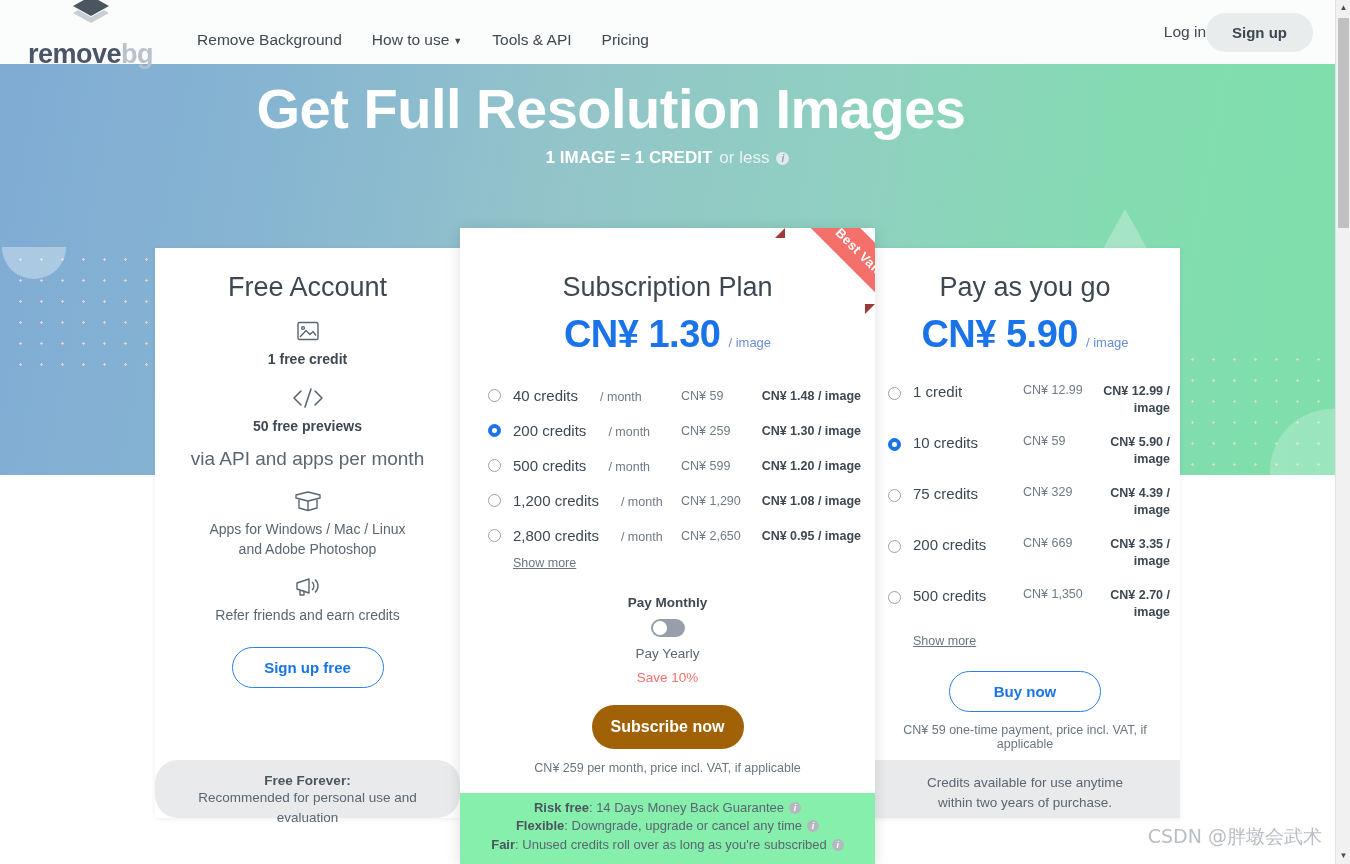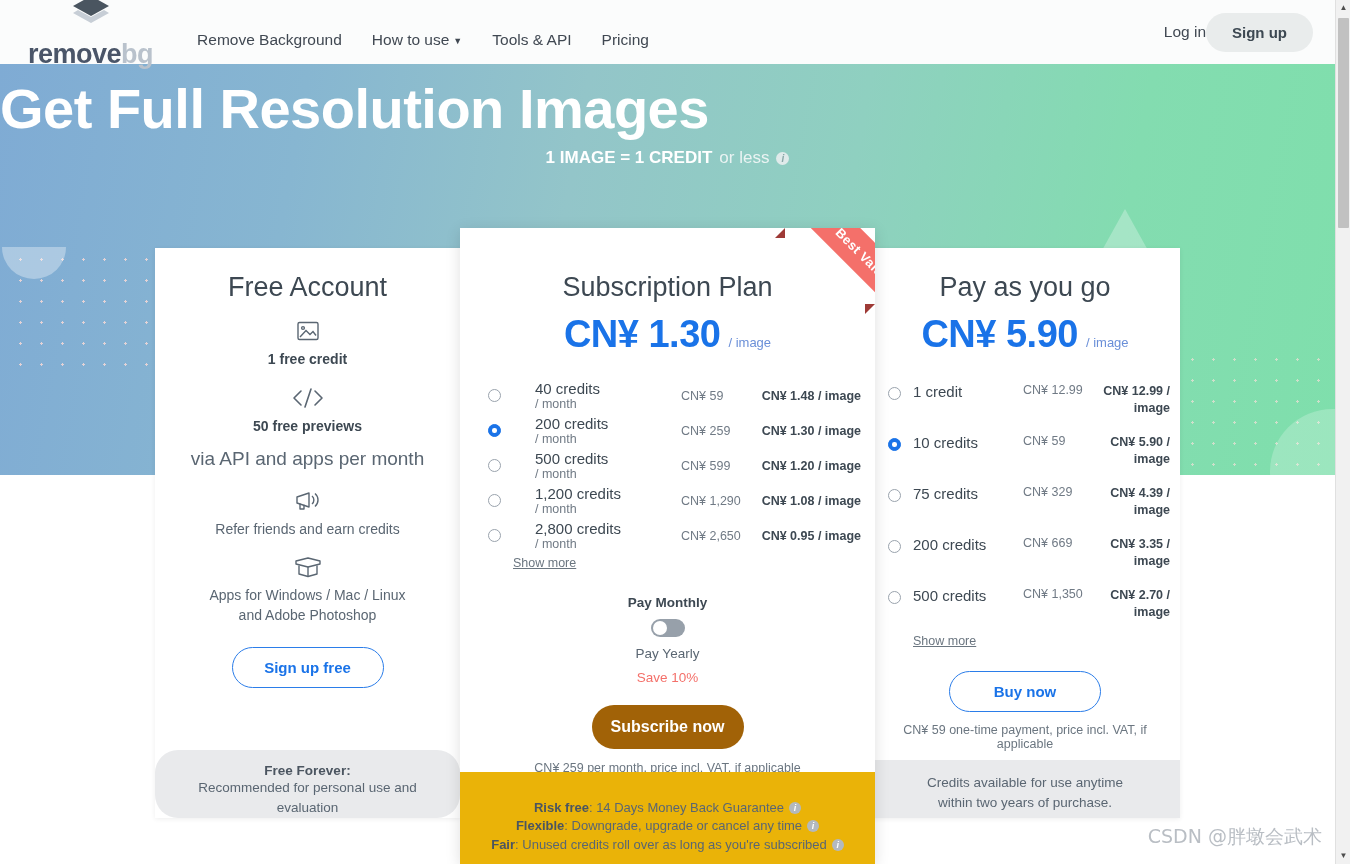--- a/index.html
+++ b/index.html
@@ -82,20 +82,21 @@
 
   
   .hero {
     position: absolute; top: 64px; left: 0;
     width: 1335px; height: 411px;
     background: linear-gradient(100deg, #7fabd4 0%, #87b6d1 22%, #93c5c9 42%, #8fd0c0 62%, #83dcb0 82%, #7fdfac 100%);
     overflow: hidden;
   }
   .hero-title {
     position: absolute; top: 12px; left: 0; width: 1222px;
+    text-align: center;
     font-size: 56px; font-weight: bold;
     color: #ffffff; letter-spacing: -0.5px;
   }
   .hero-sub {
     position: absolute; top: 84px; left: 0; width: 1335px;
     text-align: center;
     font-size: 17px; color: #ffffff;
     display: flex; align-items: center; justify-content: center; gap: 7px;
   }
   .hero-sub .strong { font-weight: bold; }
@@ -188,21 +189,21 @@
     font-size: 15px; font-weight: bold;
     padding: 11px 0; width: 152px; text-align: center;
     cursor: pointer; font-family: "Liberation Sans", sans-serif;
   }
 
   .card-footer {
     position: absolute; left: 0; bottom: 0; width: 100%;
     background: #e9eaec; padding: 13px 14px 15px;
     text-align: center;
   }
-  .card-free .card-footer { height: 68px; border-radius: 23px; }
+  .card-free .card-footer { height: 58px; border-radius: 23px; }
   .card-payg .card-footer { height: 58px; }
   .cf-strong { font-size: 13.5px; font-weight: bold; color: #4b5560; }
   .cf-text { font-size: 13.5px; color: #5a6672; line-height: 1.45; }
 
   .payg-note {
     text-align: center; font-size: 12.5px; color: #6b7680;
     margin-top: 11px; padding: 0 4px;
   }
 
   
@@ -220,21 +221,21 @@
   .radio.on::after {
     content: ""; position: absolute; left: 3.1px; top: 3.1px;
     width: 4.5px; height: 4.5px; border-radius: 50%; background: #fff;
   }
   .opt-name { font-size: 15px; color: #3d4852; }
   .opt-per { font-size: 12.5px; color: #707a85; margin-left: 22px; }
   .opt-total { font-size: 12.5px; color: #707a85; }
   .opt-each { font-size: 12.5px; font-weight: bold; color: #3d4852; }
 
   
-  .card-sub .opt-row .c1 { width: 168px; display: flex; align-items: baseline; flex-direction: column; }
+  .card-sub .opt-row .c1 { width: 168px; display: flex; align-items: baseline; }
   .card-sub .opt-row .c2 { width: 62px; text-align: left; }
   .card-sub .opt-row .c3 { width: 118px; text-align: right; }
 
   
   .card-payg .opts { padding-left: 18px; padding-right: 10px; }
   .card-payg .opt-row { height: 51px; align-items: flex-start; padding-top: 5px; }
   .card-payg .opt-row .radio { margin-top: 4px; }
   .card-payg .opt-row .c1 { width: 110px; }
   .card-payg .opt-row .c2 { width: 68px; }
   .card-payg .opt-row .c3 { flex: 1; text-align: right; line-height: 1.35; }
@@ -271,21 +272,21 @@
     padding: 13px 0; width: 152px; cursor: pointer;
     font-family: "Liberation Sans", sans-serif;
   }
   .sub-note {
     text-align: center; font-size: 12.5px; color: #6b7680;
     margin-top: 12px;
   }
 
   .sub-footer {
     position: absolute; left: 0; bottom: 0; width: 100%;
-    background: #eab308; padding: 27px 10px 10px;
+    background: #86efac; padding: 6px 10px 10px;
     text-align: center;
   }
   .sf-line {
     font-size: 13px; color: #5a6672; line-height: 1.42;
     display: flex; align-items: center; justify-content: center; gap: 5px;
   }
   .sf-line b { color: #4b5560; }
   .i-dot {
     display: inline-block; width: 12px; height: 12px; border-radius: 50%;
     background: #b3b9bf; color: #fff; font-size: 9px; font-weight: bold;
@@ -407,40 +408,40 @@
             <path d="M25 5 L32 12 L25 19"></path>
             <path d="M21 3 L15 21"></path>
           </svg>
         </div>
         <div class="flabel">50 free previews</div>
         <div class="fsub">via API and apps per month</div>
       </div>
 
       <div class="feature">
         <div class="ficon">
+          <svg width="32" height="24" viewBox="0 0 32 24" fill="none" stroke="#5a6672" stroke-width="1.4" stroke-linejoin="round">
+            <path d="M4 6 L16 3 L28 6 L28 9 L16 12 L4 9 Z"></path>
+            <path d="M7 10.5 L7 19 L16 21.5 L25 19 L25 10.5"></path>
+            <path d="M16 12 L16 21.5"></path>
+          </svg>
+        </div>
+        <div class="fplain">Apps for Windows / Mac / Linux</div>
+        <div class="fplain">and Adobe Photoshop</div>
+      </div>
+
+      <div class="feature">
+        <div class="ficon">
           <svg width="30" height="24" viewBox="0 0 30 24" fill="none" stroke="#5a6672" stroke-width="1.4" stroke-linejoin="round">
             <path d="M4 8 L16 4 L16 18 L4 14 Z"></path>
             <path d="M7 14.5 L7 20 L11 20 L11 15.7"></path>
             <path d="M19 7 C21.5 9 21.5 13 19 15"></path>
             <path d="M22 4.5 C26 8 26 14 22 17.5"></path>
           </svg>
         </div>
         <div class="fplain">Refer friends and earn credits</div>
-      </div>
-
-      <div class="feature">
-        <div class="ficon">
-          <svg width="32" height="24" viewBox="0 0 32 24" fill="none" stroke="#5a6672" stroke-width="1.4" stroke-linejoin="round">
-            <path d="M4 6 L16 3 L28 6 L28 9 L16 12 L4 9 Z"></path>
-            <path d="M7 10.5 L7 19 L16 21.5 L25 19 L25 10.5"></path>
-            <path d="M16 12 L16 21.5"></path>
-          </svg>
-        </div>
-        <div class="fplain">Apps for Windows / Mac / Linux</div>
-        <div class="fplain">and Adobe Photoshop</div>
       </div>
 
       <button class="outline-btn">Sign up free</button>
 
       <div class="card-footer">
         <div class="cf-strong">Free Forever:</div>
         <div class="cf-text">Recommended for personal use and evaluation</div>
       </div>
     </div>
 

